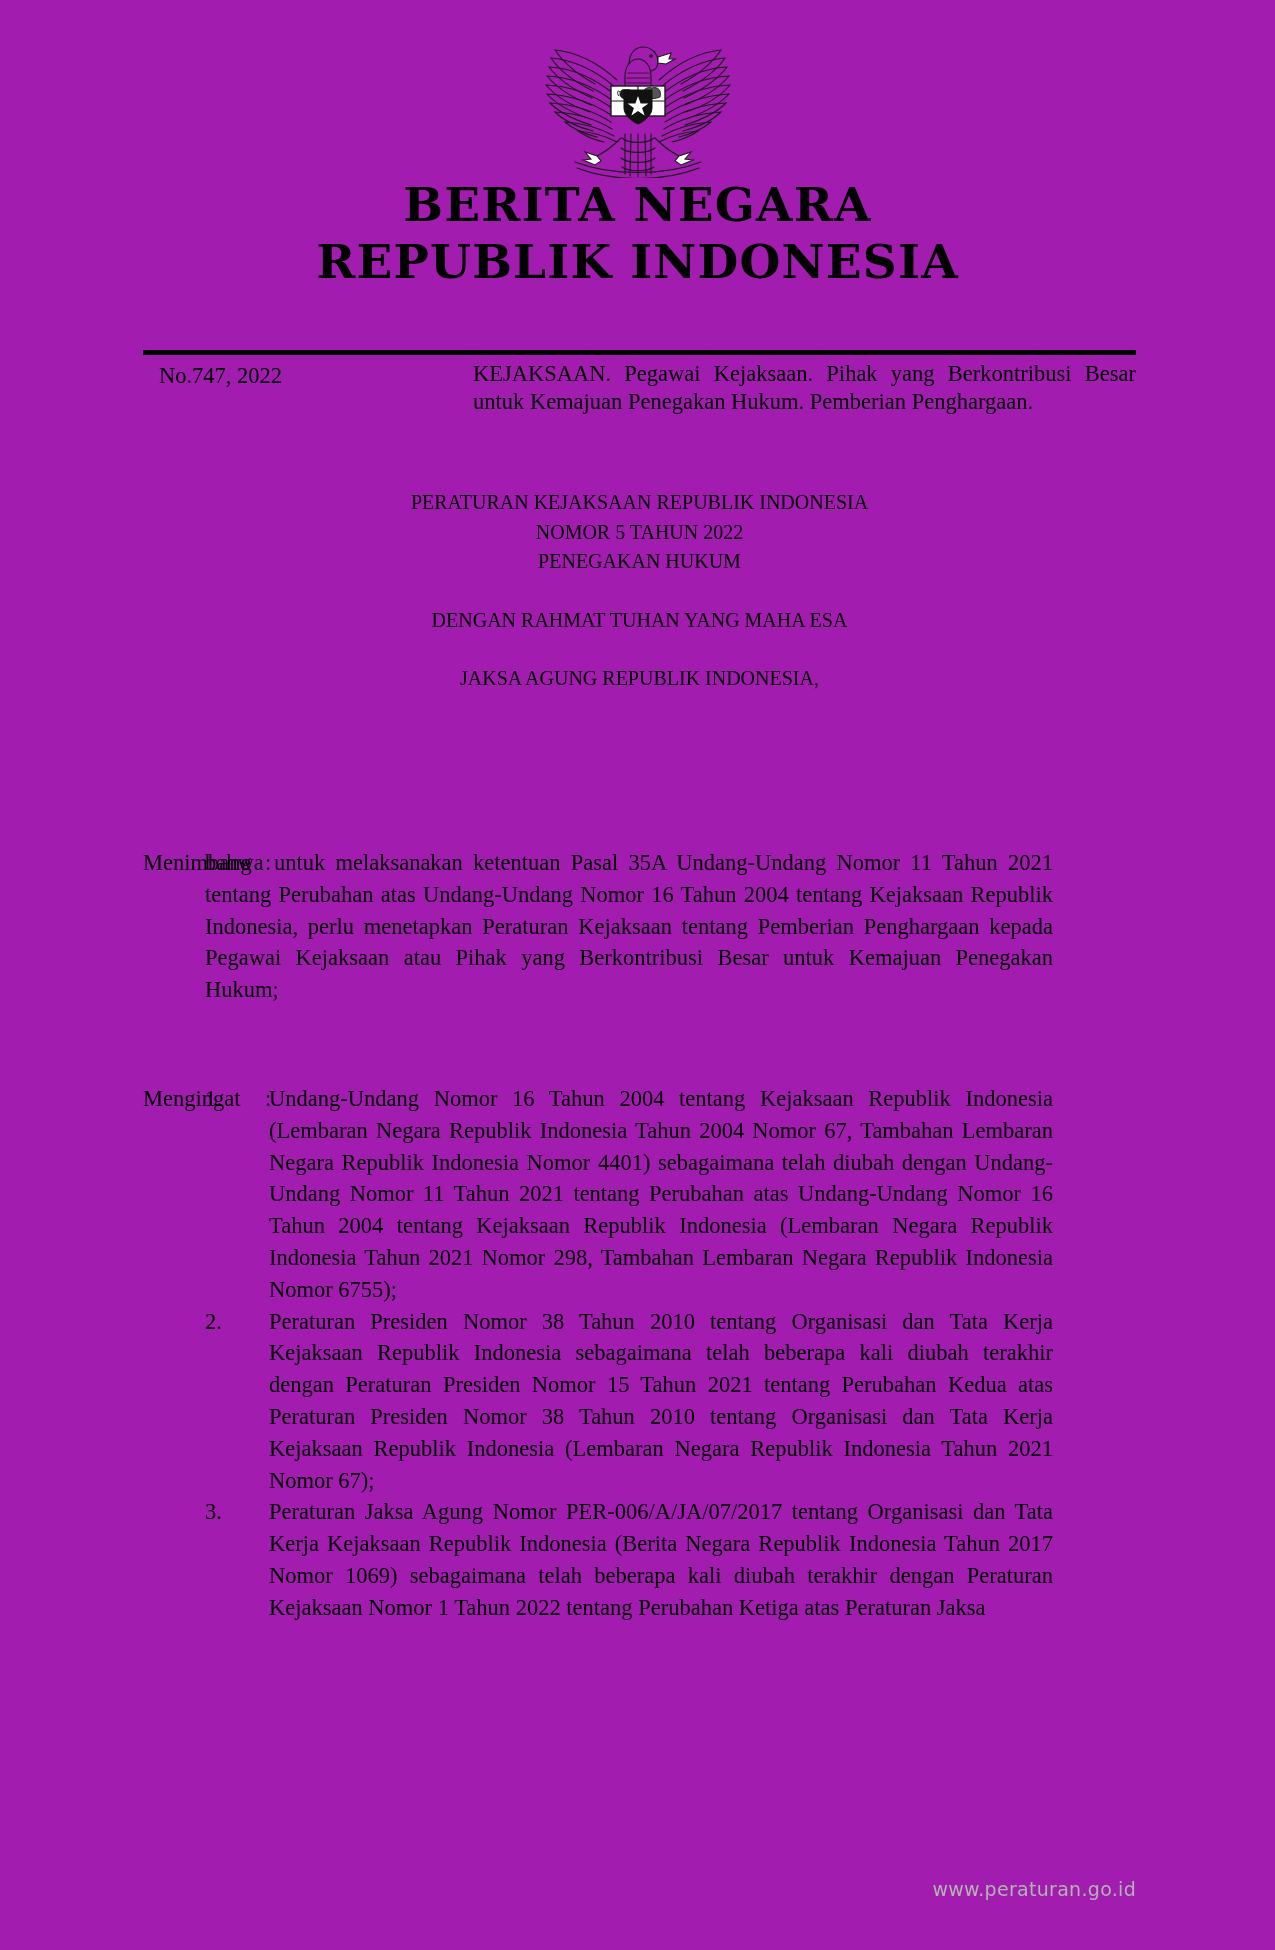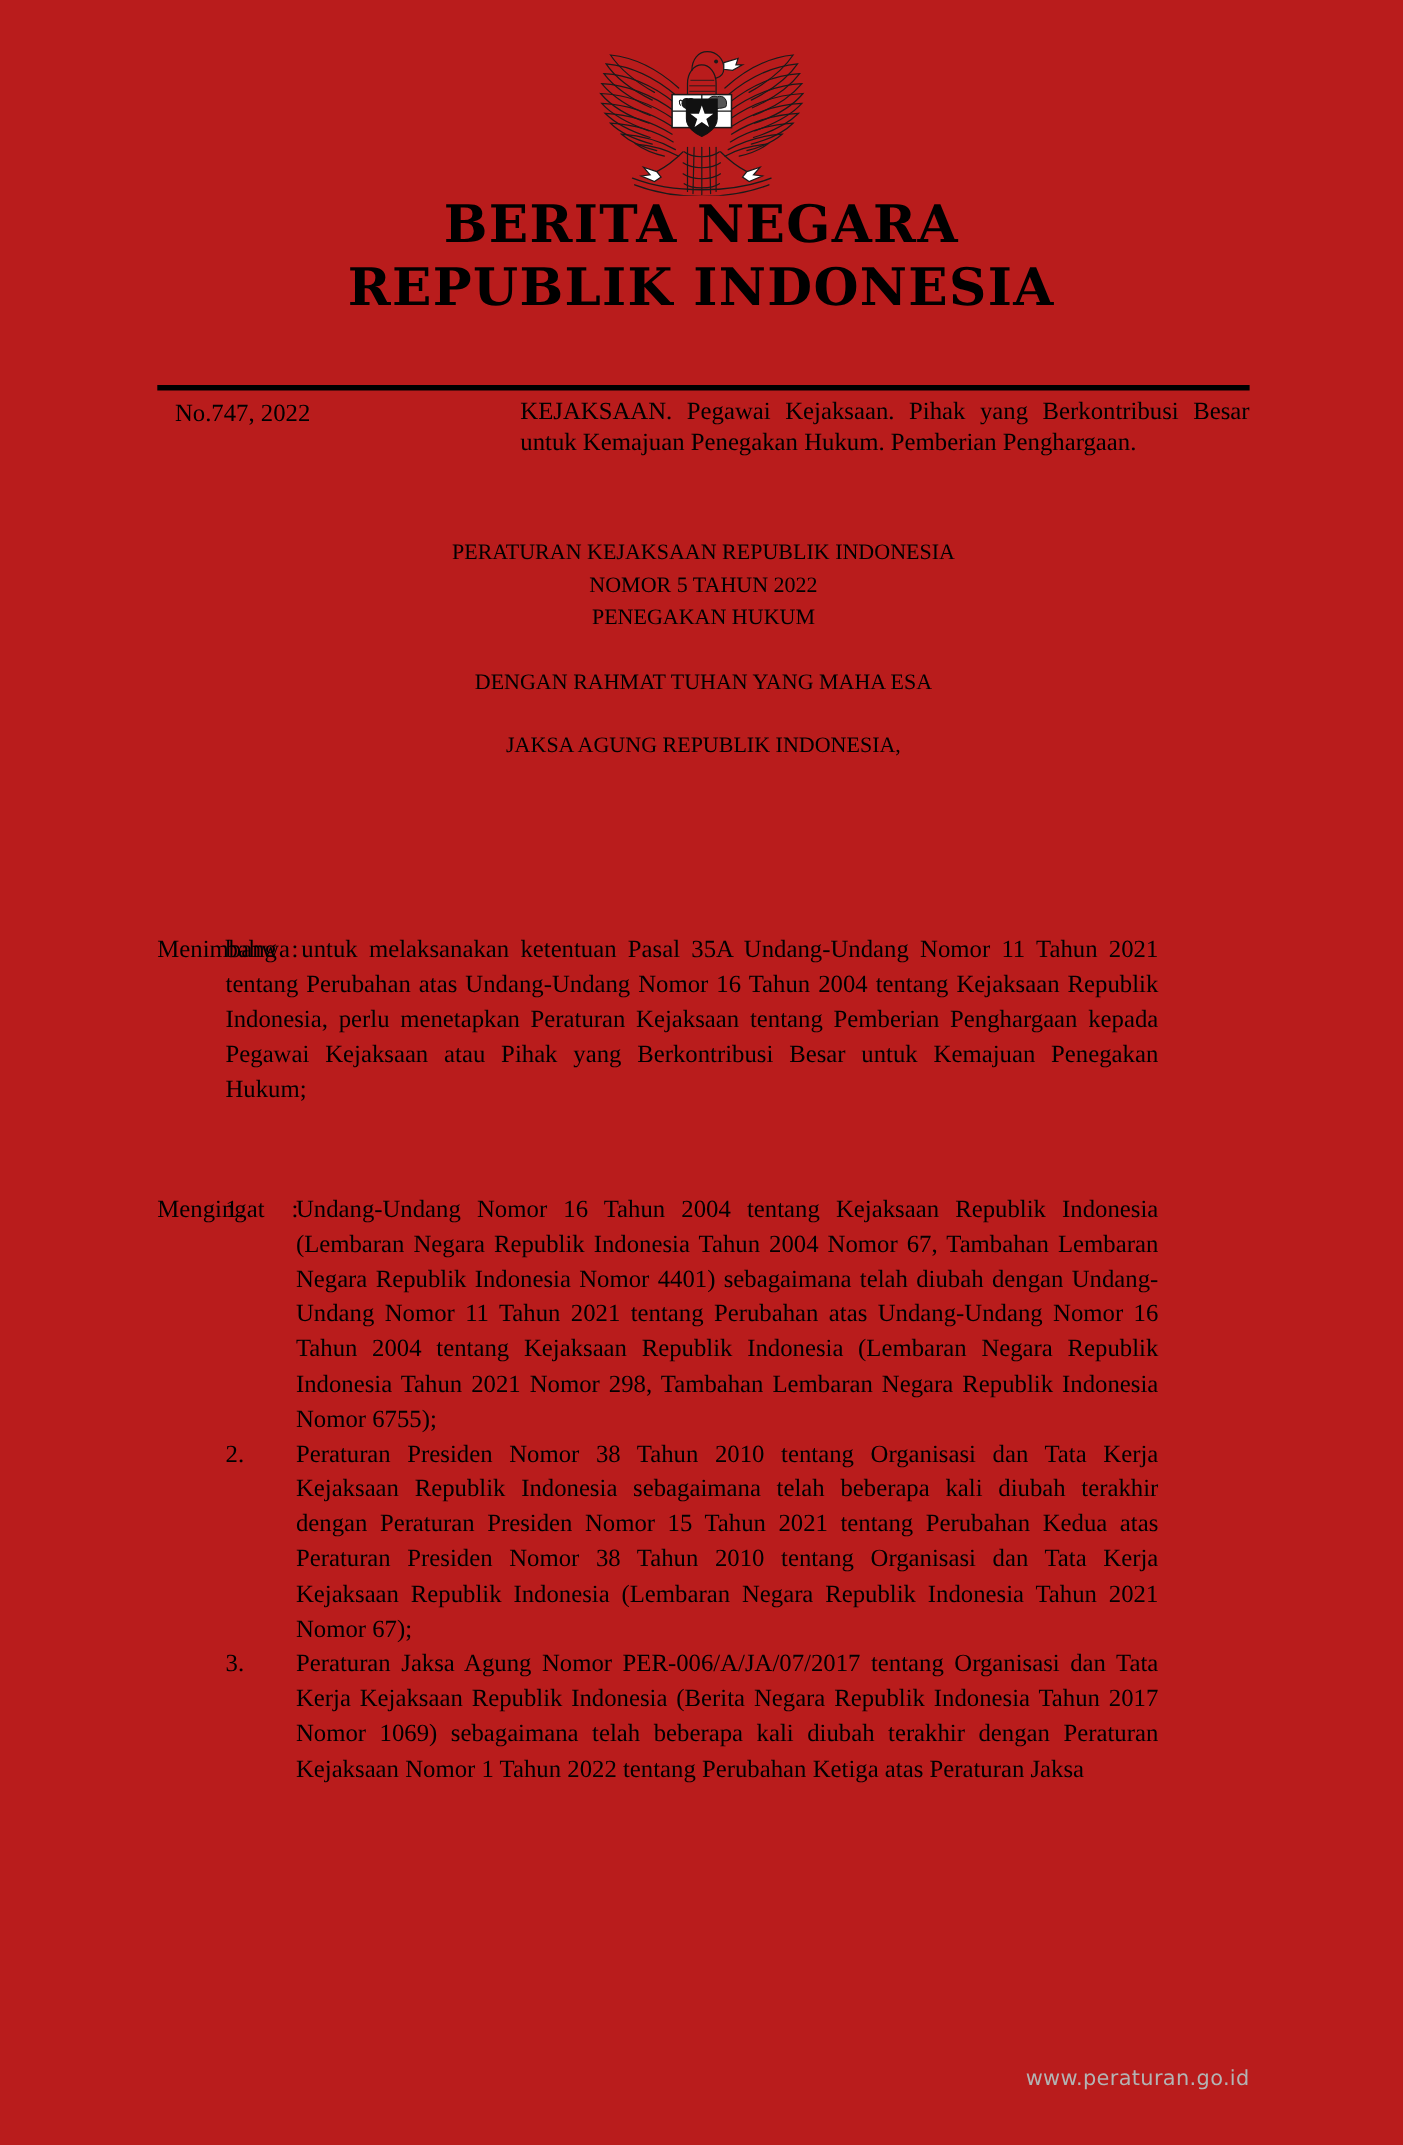--- a/index.html
+++ b/index.html
@@ -4,21 +4,21 @@
 <style>
   html, body {
     margin: 0;
     padding: 0;
     background: #ffffff;
   }
   .page {
     position: relative;
     width: 1275px;
     height: 1950px;
-    background: #b91c1c;
+    background: #a21caf;
     margin: 0 auto;
     overflow: hidden;
     font-family: "Liberation Serif", "DejaVu Serif", serif;
     color: #000000;
   }
 
   
   .emblem-wrap {
     position: absolute;
     left: 0;

